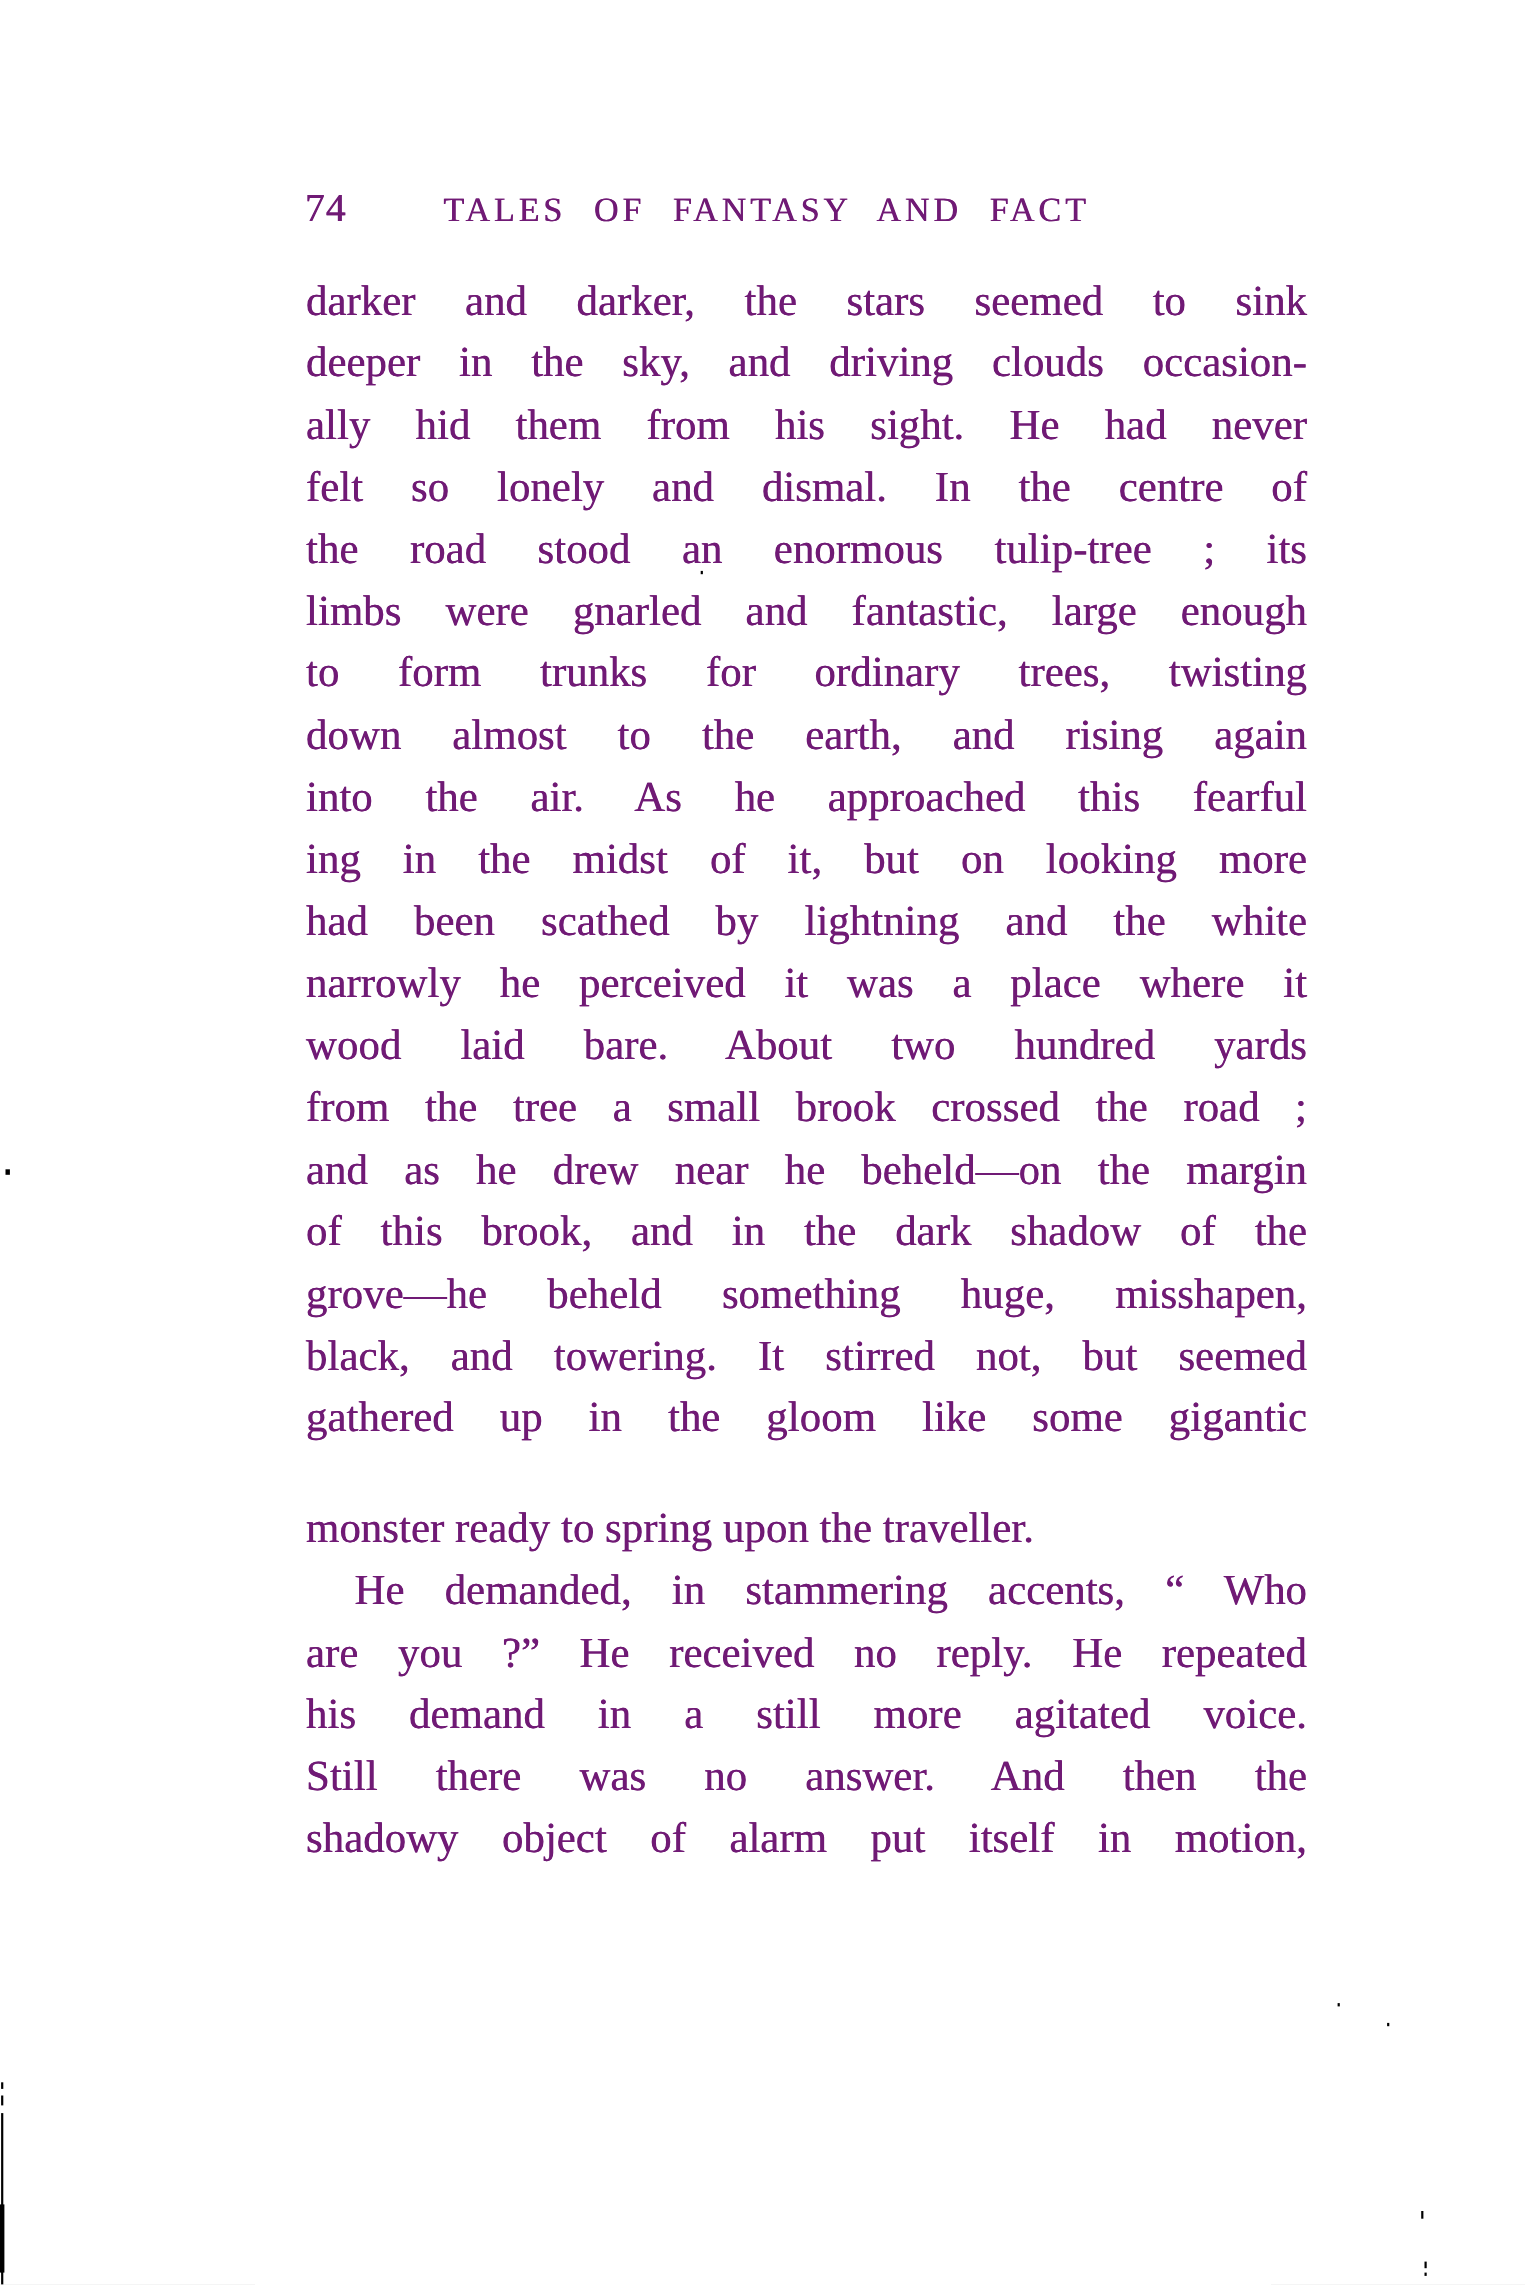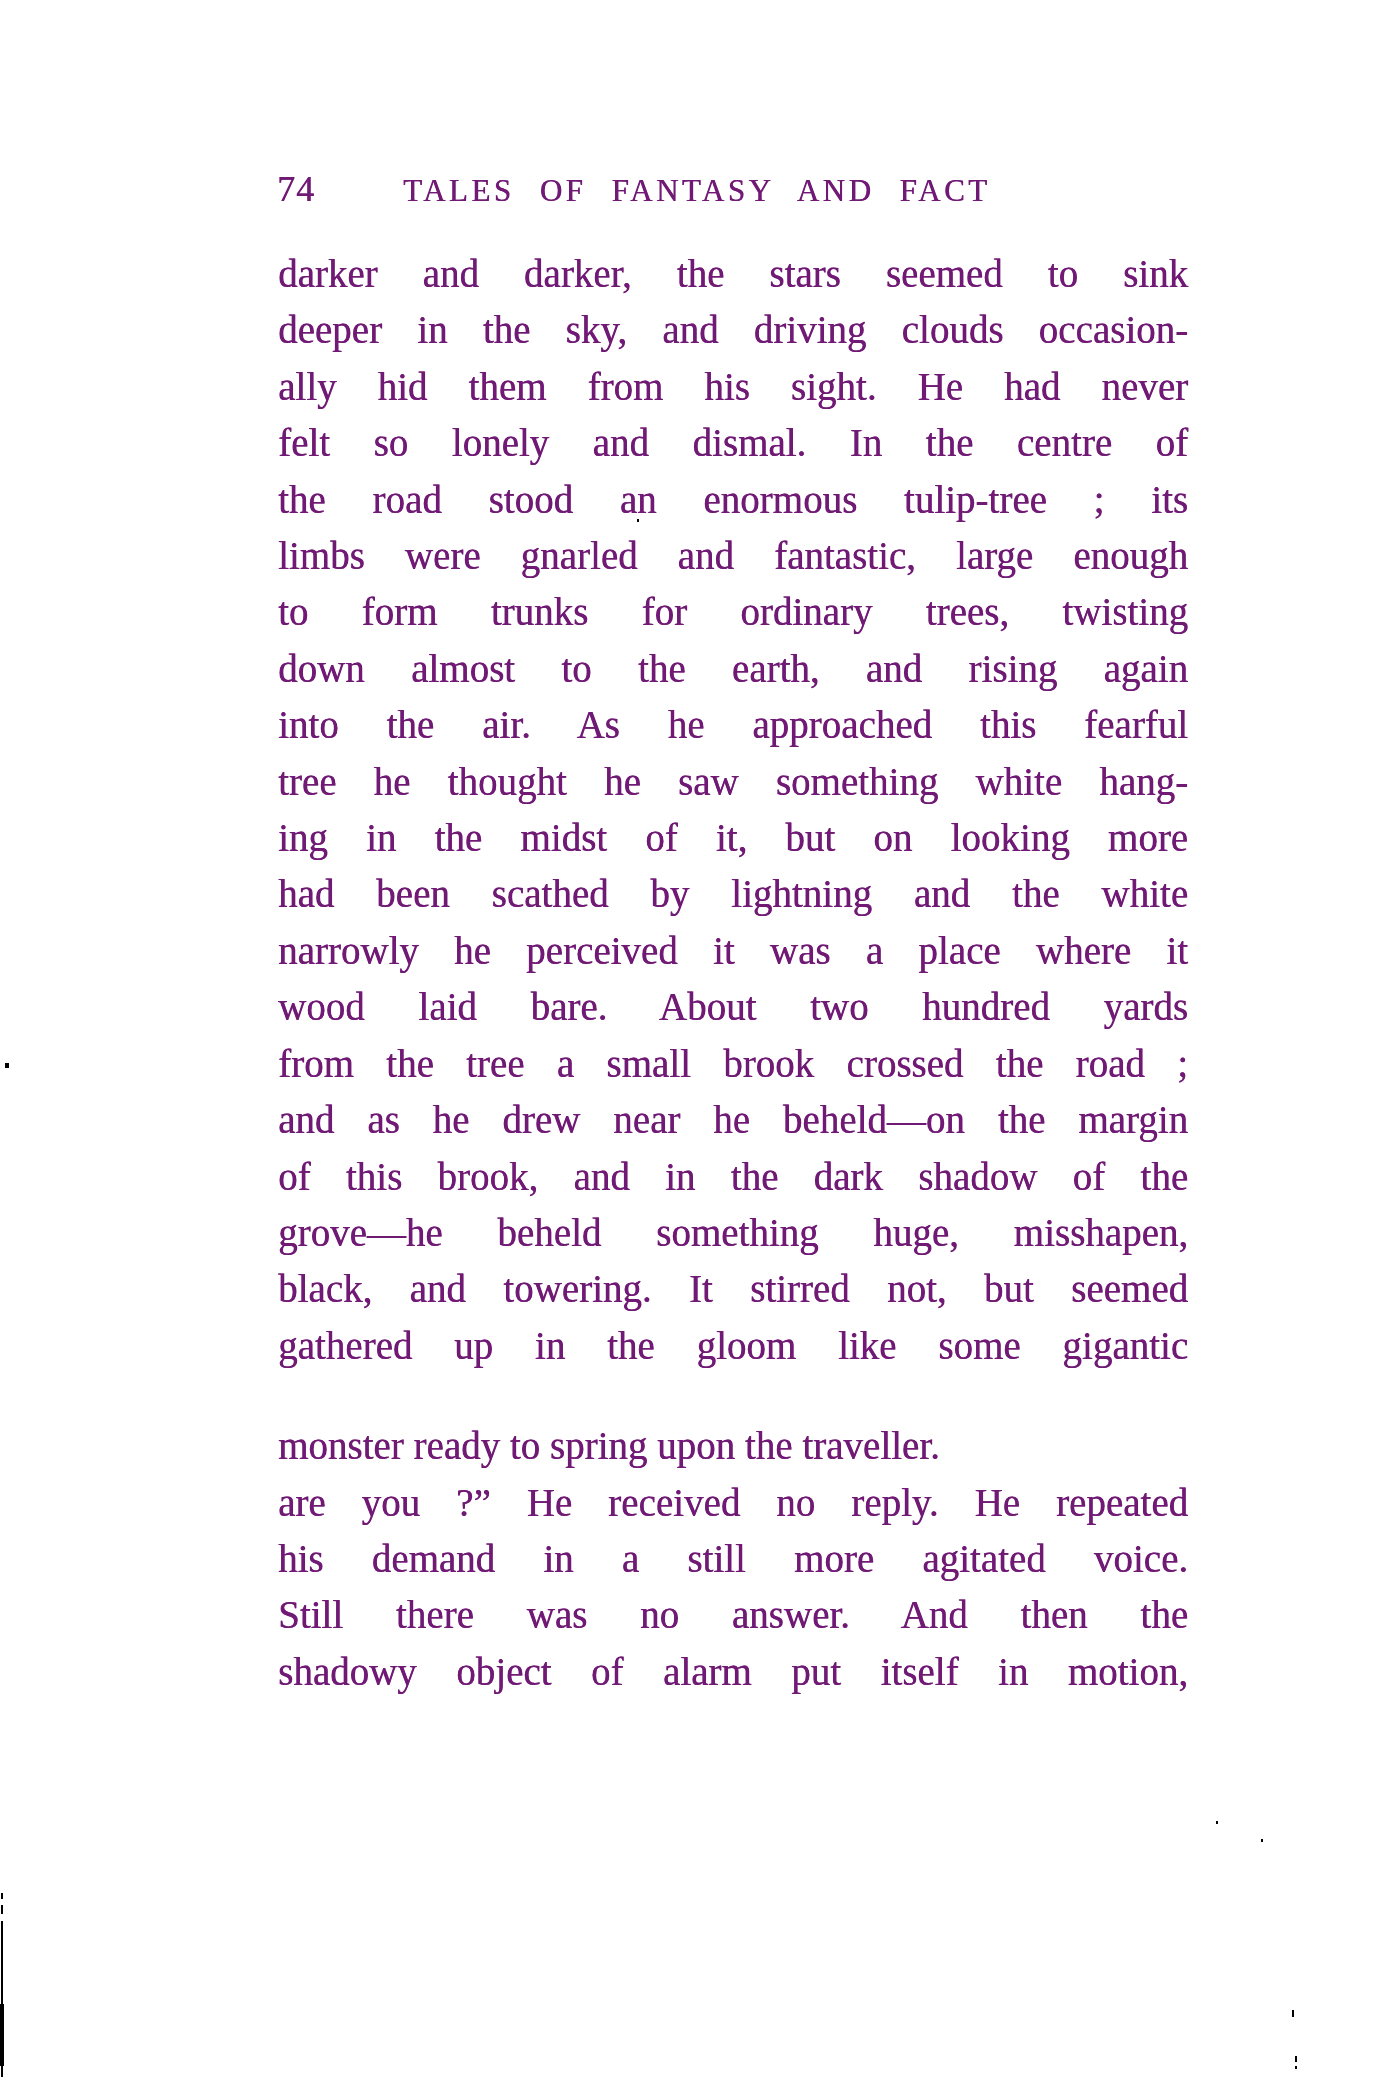--- a/index.html
+++ b/index.html
@@ -65,32 +65,32 @@
   <div class="text-block">
       <div class="line">darker and darker, the stars seemed to sink</div>
       <div class="line">deeper in the sky, and driving clouds occasion-</div>
       <div class="line">ally hid them from his sight.  He had never</div>
       <div class="line">felt so lonely and dismal.  In the centre of</div>
       <div class="line">the road stood an enormous tulip-tree ; its</div>
       <div class="line">limbs were gnarled and fantastic, large enough</div>
       <div class="line">to form trunks for ordinary trees, twisting</div>
       <div class="line">down almost to the earth, and rising again</div>
       <div class="line">into the air.  As he approached this fearful</div>
-      <div class="line">tree he thought he saw something white hang-</div>
       <div class="line">ing in the midst of it, but on looking more</div>
       <div class="line">had been scathed by lightning and the white</div>
       <div class="line">narrowly he perceived it was a place where it</div>
       <div class="line">wood laid bare.  About two hundred yards</div>
       <div class="line">from the tree a small brook crossed the road ;</div>
       <div class="line">and as he drew near he beheld—on the margin</div>
       <div class="line">of this brook, and in the dark shadow of the</div>
       <div class="line">grove—he beheld something huge, misshapen,</div>
       <div class="line">black, and towering.  It stirred not, but seemed</div>
       <div class="line">gathered up in the gloom like some gigantic</div>
       <div class="line no-justify">monster ready to spring upon the traveller.</div>
+      <div class="line indent">He demanded, in stammering accents, “ Who</div>
       <div class="line">are you ?”  He received no reply.  He repeated</div>
       <div class="line">his demand in a still more agitated voice.</div>
       <div class="line">Still there was no answer.  And then the</div>
       <div class="line">shadowy object of alarm put itself in motion,</div>
     </div>
 
   <div class="speck sp1"></div>
   <div class="speck sp2"></div>
   <div class="speck sp3"></div>
   <div class="speck sp4"></div>

